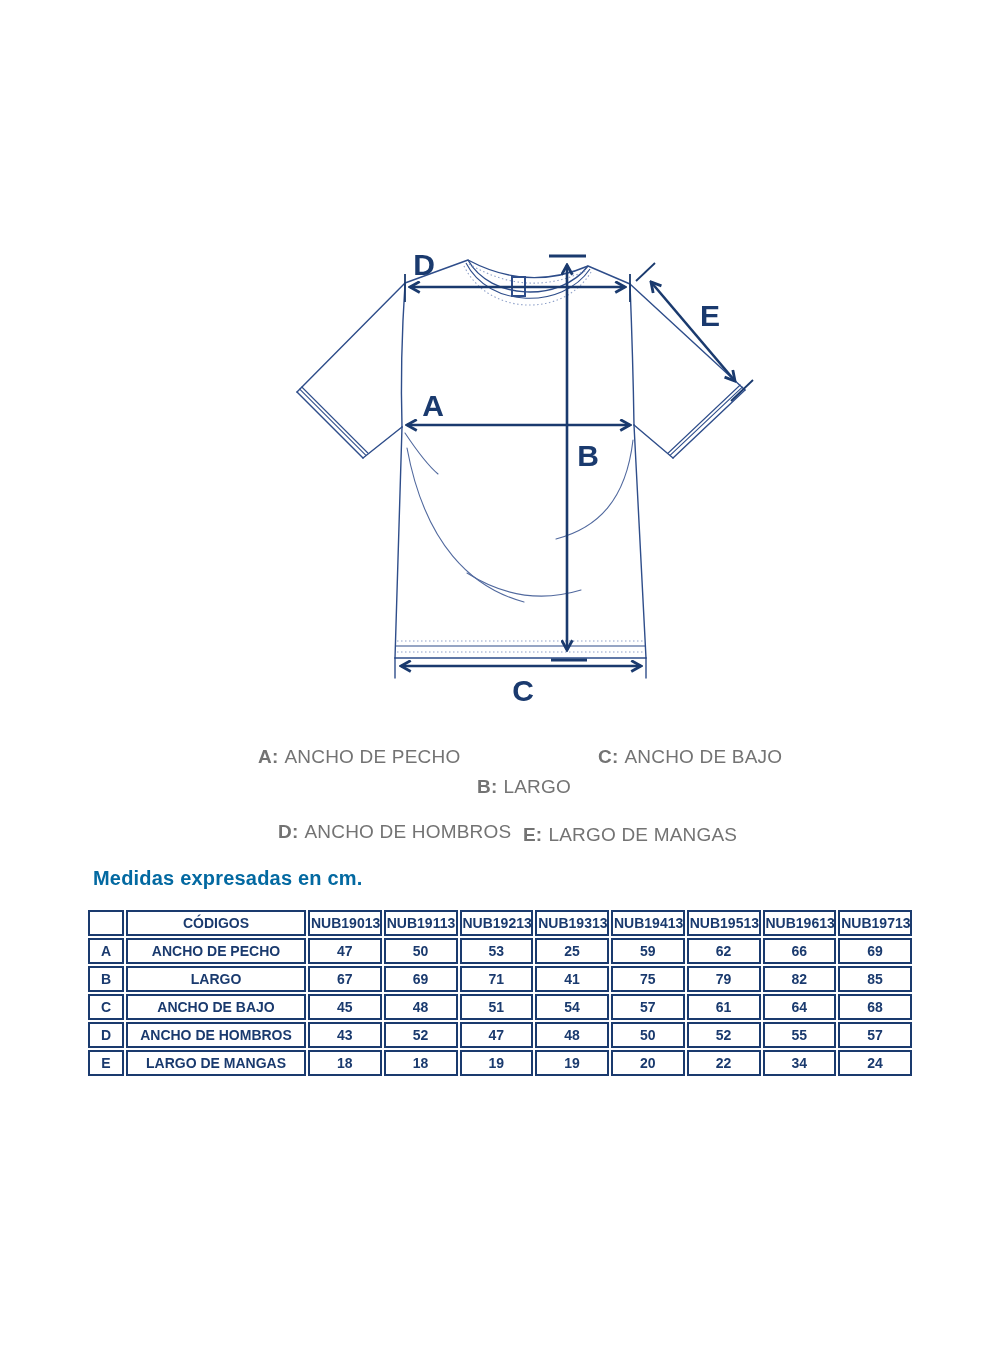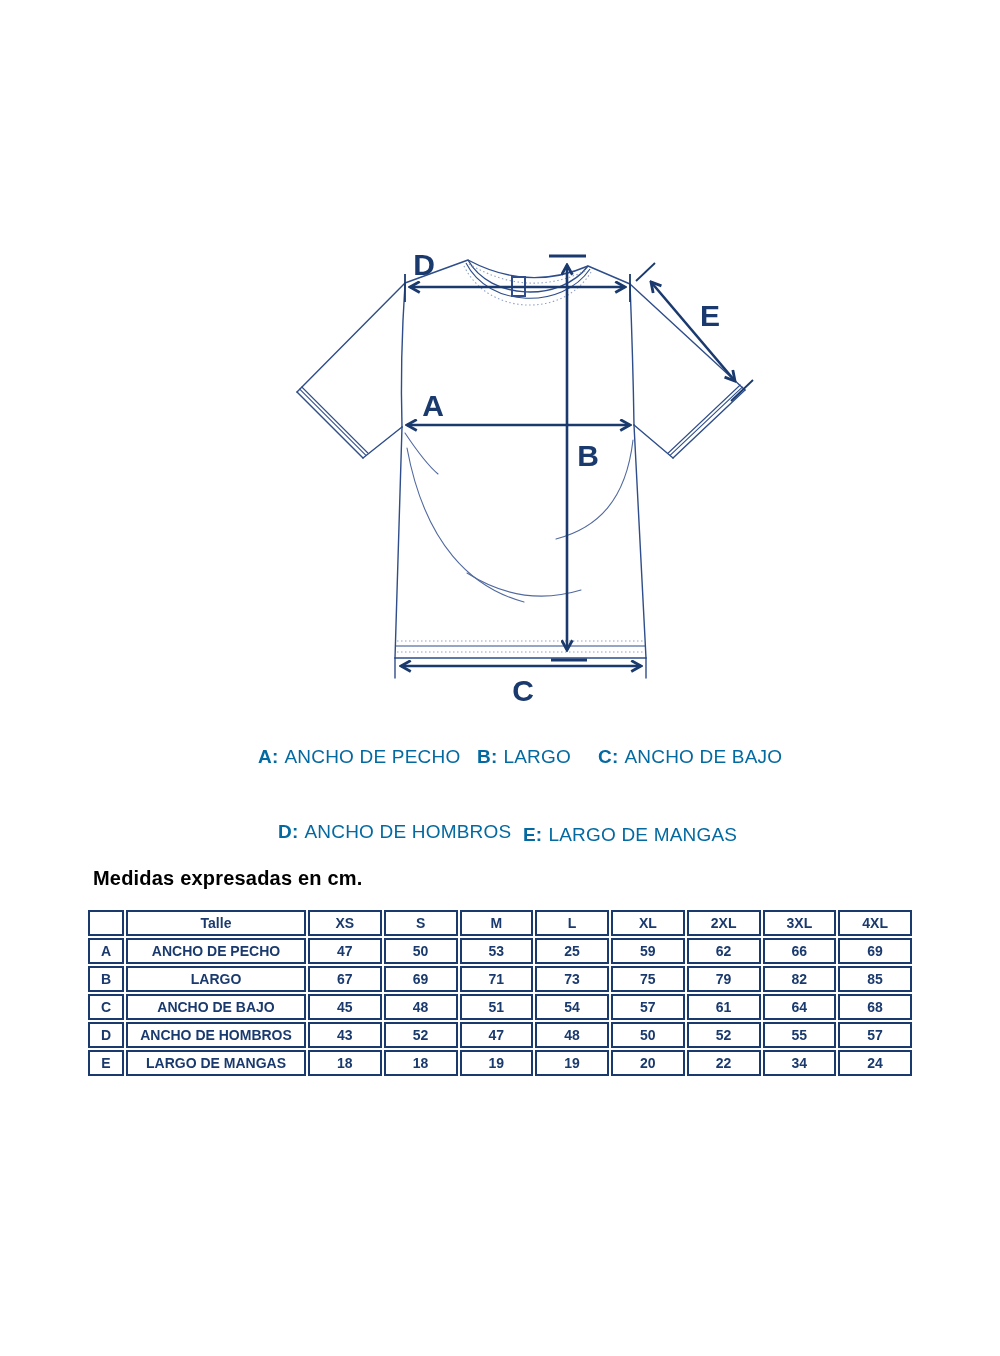--- a/index.html
+++ b/index.html
@@ -3,26 +3,26 @@
 <meta charset="utf-8">
 <style>
   html,body{margin:0;padding:0;}
   body{background:#ffffff;font-family:"Liberation Sans",sans-serif;}
   .page{position:relative;width:1000px;height:1356px;background:#ffffff;overflow:hidden;}
 
   
   .diagram-svg{position:absolute;left:0;top:0;}
 
   
-  .legend-item{position:absolute;white-space:nowrap;font-size:19px;color:#0369a1;letter-spacing:0.2px;text-align:center;}
+  .legend-item{position:absolute;white-space:nowrap;font-size:19px;color:#737373;letter-spacing:0.2px;text-align:center;}
   .legend-item .lg-key{font-weight:bold;margin-right:6px;}
   .legend-item .lg-label{font-weight:normal;}
 
   
-  .heading{position:absolute;left:93px;top:867px;font-size:20px;font-weight:bold;color:#000000;letter-spacing:0.2px;}
+  .heading{position:absolute;left:93px;top:867px;font-size:20px;font-weight:bold;color:#0369a1;letter-spacing:0.2px;}
 
   
   .size-table{position:absolute;left:86px;top:908px;width:828px;border-collapse:separate;border-spacing:2px;table-layout:fixed;}
   .size-table td{border:2px solid #1a3a6e;height:22px;padding:0 1px;text-align:center;vertical-align:middle;
                  font-size:14px;font-weight:bold;color:#1a3a6e;background:#ffffff;overflow:hidden;white-space:nowrap;}
   col.c-letter{width:36px;}
   col.c-name{width:180px;}
 </style>
 </head>
 <body>
@@ -107,21 +107,21 @@
       <text x="433" y="416">A</text>
       <text x="588" y="466">B</text>
       <text x="523" y="701">C</text>
       <text x="710" y="326">E</text>
     </g>
   </svg>
 
   <div class="legend-item" style="left:258px;top:746px">
     <span class="lg-key">A:</span><span class="lg-label">ANCHO DE PECHO</span>
   </div>
-  <div class="legend-item" style="left:477px;top:746px">
+  <div class="legend-item" style="left:477px;top:776px">
     <span class="lg-key">B:</span><span class="lg-label">LARGO</span>
   </div>
   <div class="legend-item" style="left:598px;top:746px">
     <span class="lg-key">C:</span><span class="lg-label">ANCHO DE BAJO</span>
   </div>
 
   <div class="legend-item" style="left:278px;top:821px">
     <span class="lg-key">D:</span><span class="lg-label">ANCHO DE HOMBROS</span>
   </div>
   <div class="legend-item" style="left:523px;top:824px">
@@ -139,49 +139,49 @@
         <col>
         <col>
         <col>
         <col>
         <col>
         <col>
     </colgroup>
     <tbody>
         <tr>
           <td></td>
-          <td>Talle</td>
-          <td>XS</td>
-          <td>S</td>
-          <td>M</td>
-          <td>L</td>
-          <td>XL</td>
-          <td>2XL</td>
-          <td>3XL</td>
-          <td>4XL</td>
+          <td>CÓDIGOS</td>
+          <td>NUB19013</td>
+          <td>NUB19113</td>
+          <td>NUB19213</td>
+          <td>NUB19313</td>
+          <td>NUB19413</td>
+          <td>NUB19513</td>
+          <td>NUB19613</td>
+          <td>NUB19713</td>
         </tr>
         <tr>
           <td>A</td>
           <td>ANCHO DE PECHO</td>
           <td>47</td>
           <td>50</td>
           <td>53</td>
           <td>25</td>
           <td>59</td>
           <td>62</td>
           <td>66</td>
           <td>69</td>
         </tr>
         <tr>
           <td>B</td>
           <td>LARGO</td>
           <td>67</td>
           <td>69</td>
           <td>71</td>
-          <td>73</td>
+          <td>41</td>
           <td>75</td>
           <td>79</td>
           <td>82</td>
           <td>85</td>
         </tr>
         <tr>
           <td>C</td>
           <td>ANCHO DE BAJO</td>
           <td>45</td>
           <td>48</td>

